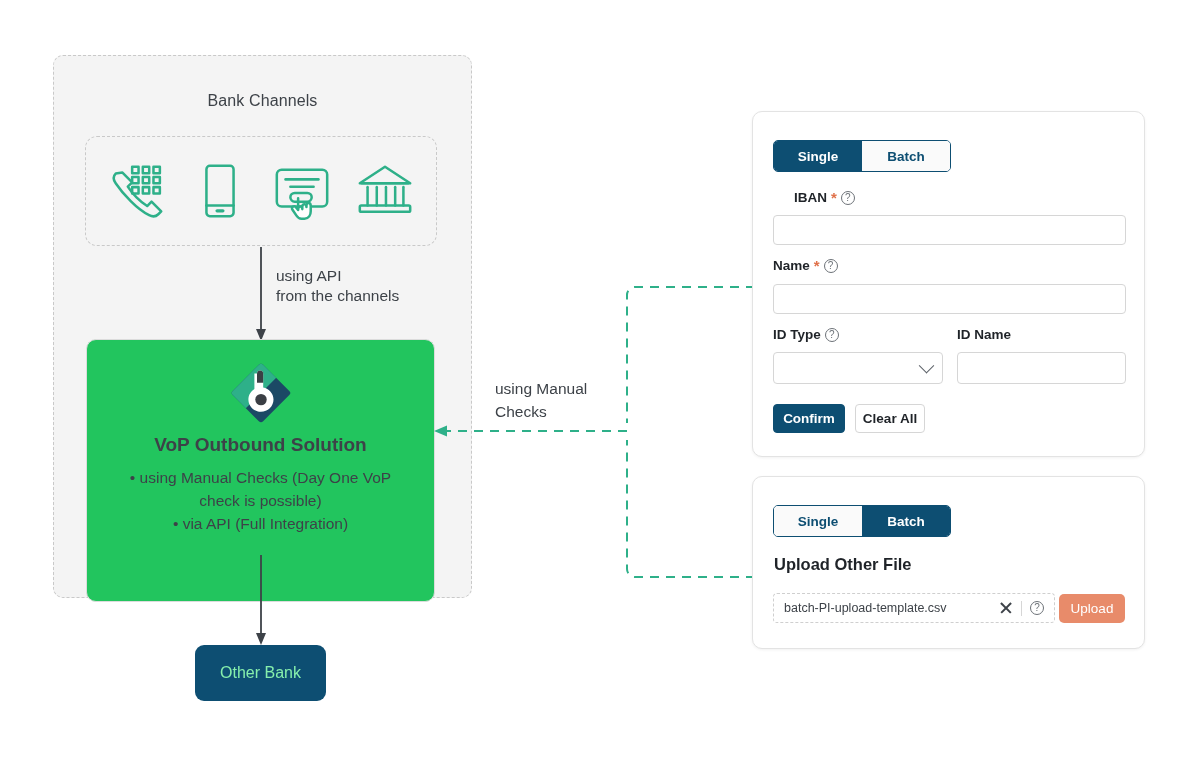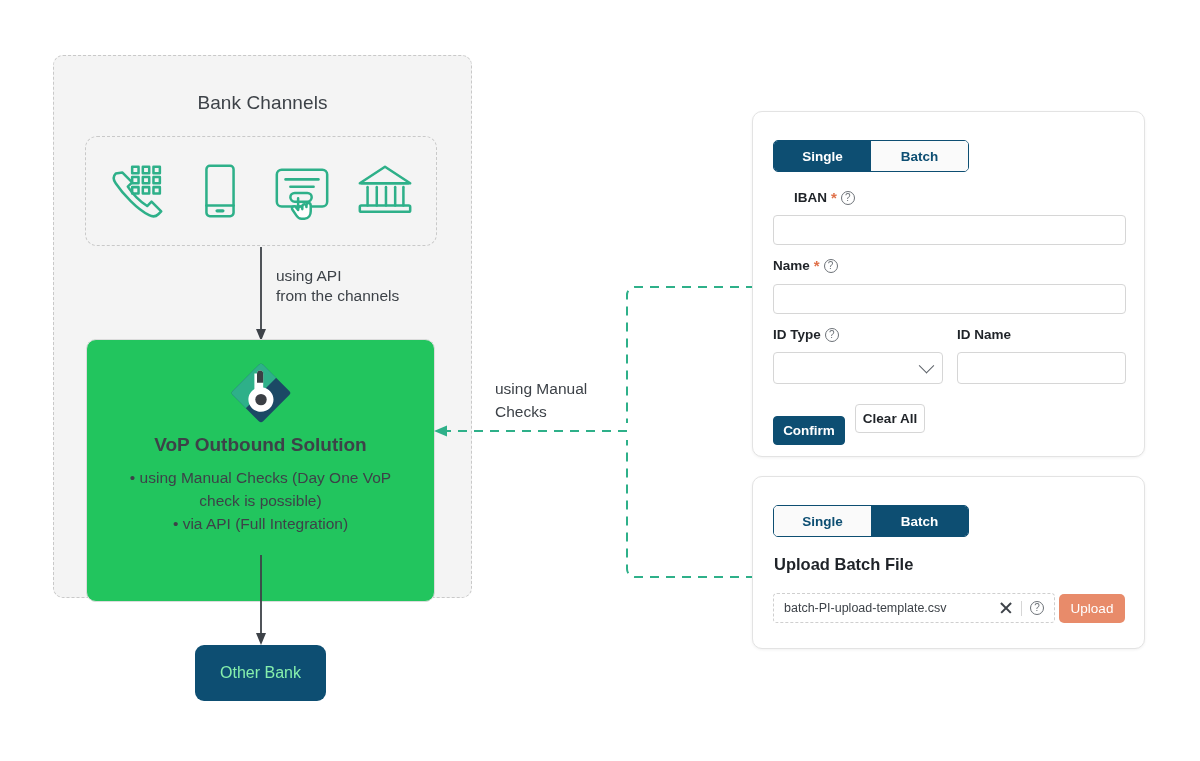--- a/index.html
+++ b/index.html
@@ -23,21 +23,21 @@
     width: 419px; height: 543px;
     background: #f4f4f4;
     border: 1.6px dashed #c9c9c9;
     border-radius: 10px;
   }
   .bank-channels-title {
     position: absolute;
     left: 53px; top: 92px;
     width: 419px;
     text-align: center;
-    font-size: 19px;
+    font-size: 16px;
     color: #3d4248;
     letter-spacing: .1px;
   }
   .channels-dashed {
     position: absolute;
     left: 85px; top: 136px;
     width: 352px; height: 110px;
     border: 1.6px dashed #c9c9c9;
     border-radius: 12px;
     display: flex;
@@ -116,21 +116,21 @@
   .panel-single { left: 752px; top: 111px; width: 393px; height: 346px; }
   .panel-batch  { left: 752px; top: 476px; width: 393px; height: 173px; }
 
   .toggle {
     position: absolute;
     left: 20px; top: 28px;
     display: flex;
     border-radius: 5px;
     overflow: hidden;
     border: 1.3px solid #0d4e72;
-    width: 196px; height: 32px;
+    width: 178px; height: 32px;
   }
   .seg {
     flex: 1;
     display: flex; align-items: center; justify-content: center;
     font-size: 13.5px; font-weight: bold;
     cursor: pointer;
   }
   .seg.active { background: #0d4e72; color: #ffffff; }
   .seg.idle   { background: #fafafa; color: #0d4e72; }
 
@@ -173,21 +173,21 @@
     transform: rotate(45deg) translate(-2px,-2px);
   }
   .btn {
     position: absolute;
     height: 29px;
     border-radius: 4px;
     display: flex; align-items: center; justify-content: center;
     font-size: 13.5px; font-weight: bold;
     cursor: pointer;
   }
-  .btn-primary { background: #0d4e72; color: #ffffff; border: 1.3px solid #0d4e72; margin-top: 12px; }
+  .btn-primary { background: #0d4e72; color: #ffffff; border: 1.3px solid #0d4e72; }
   .btn-ghost   { background: #ffffff; color: #1f2328; border: 1.2px solid #d6d6d6; }
 
   .upload-title {
     position: absolute;
     left: 21px; top: 78px;
     font-size: 16.5px; font-weight: bold;
     color: #1f2328;
   }
   .file-box {
     position: absolute;
@@ -365,21 +365,21 @@
     <div class="btn btn-ghost" style="left:102px; top:292px; width:70px;">Clear All</div>
   </div>
 
   <div class="panel panel-batch">
 
     <div class="toggle">
       <div class="seg idle">Single</div>
       <div class="seg active">Batch</div>
     </div>
 
-    <div class="upload-title">Upload Batch File</div>
+    <div class="upload-title">Upload Other File</div>
 
     <div class="file-box">
       <span class="file-name">batch-PI-upload-template.csv</span>
       <span class="x-icon"></span>
       <span class="vdiv"></span>
       <span class="qmark">?</span>
     </div>
 
     <div class="btn-upload" style="left:306px;">Upload</div>
   </div>

